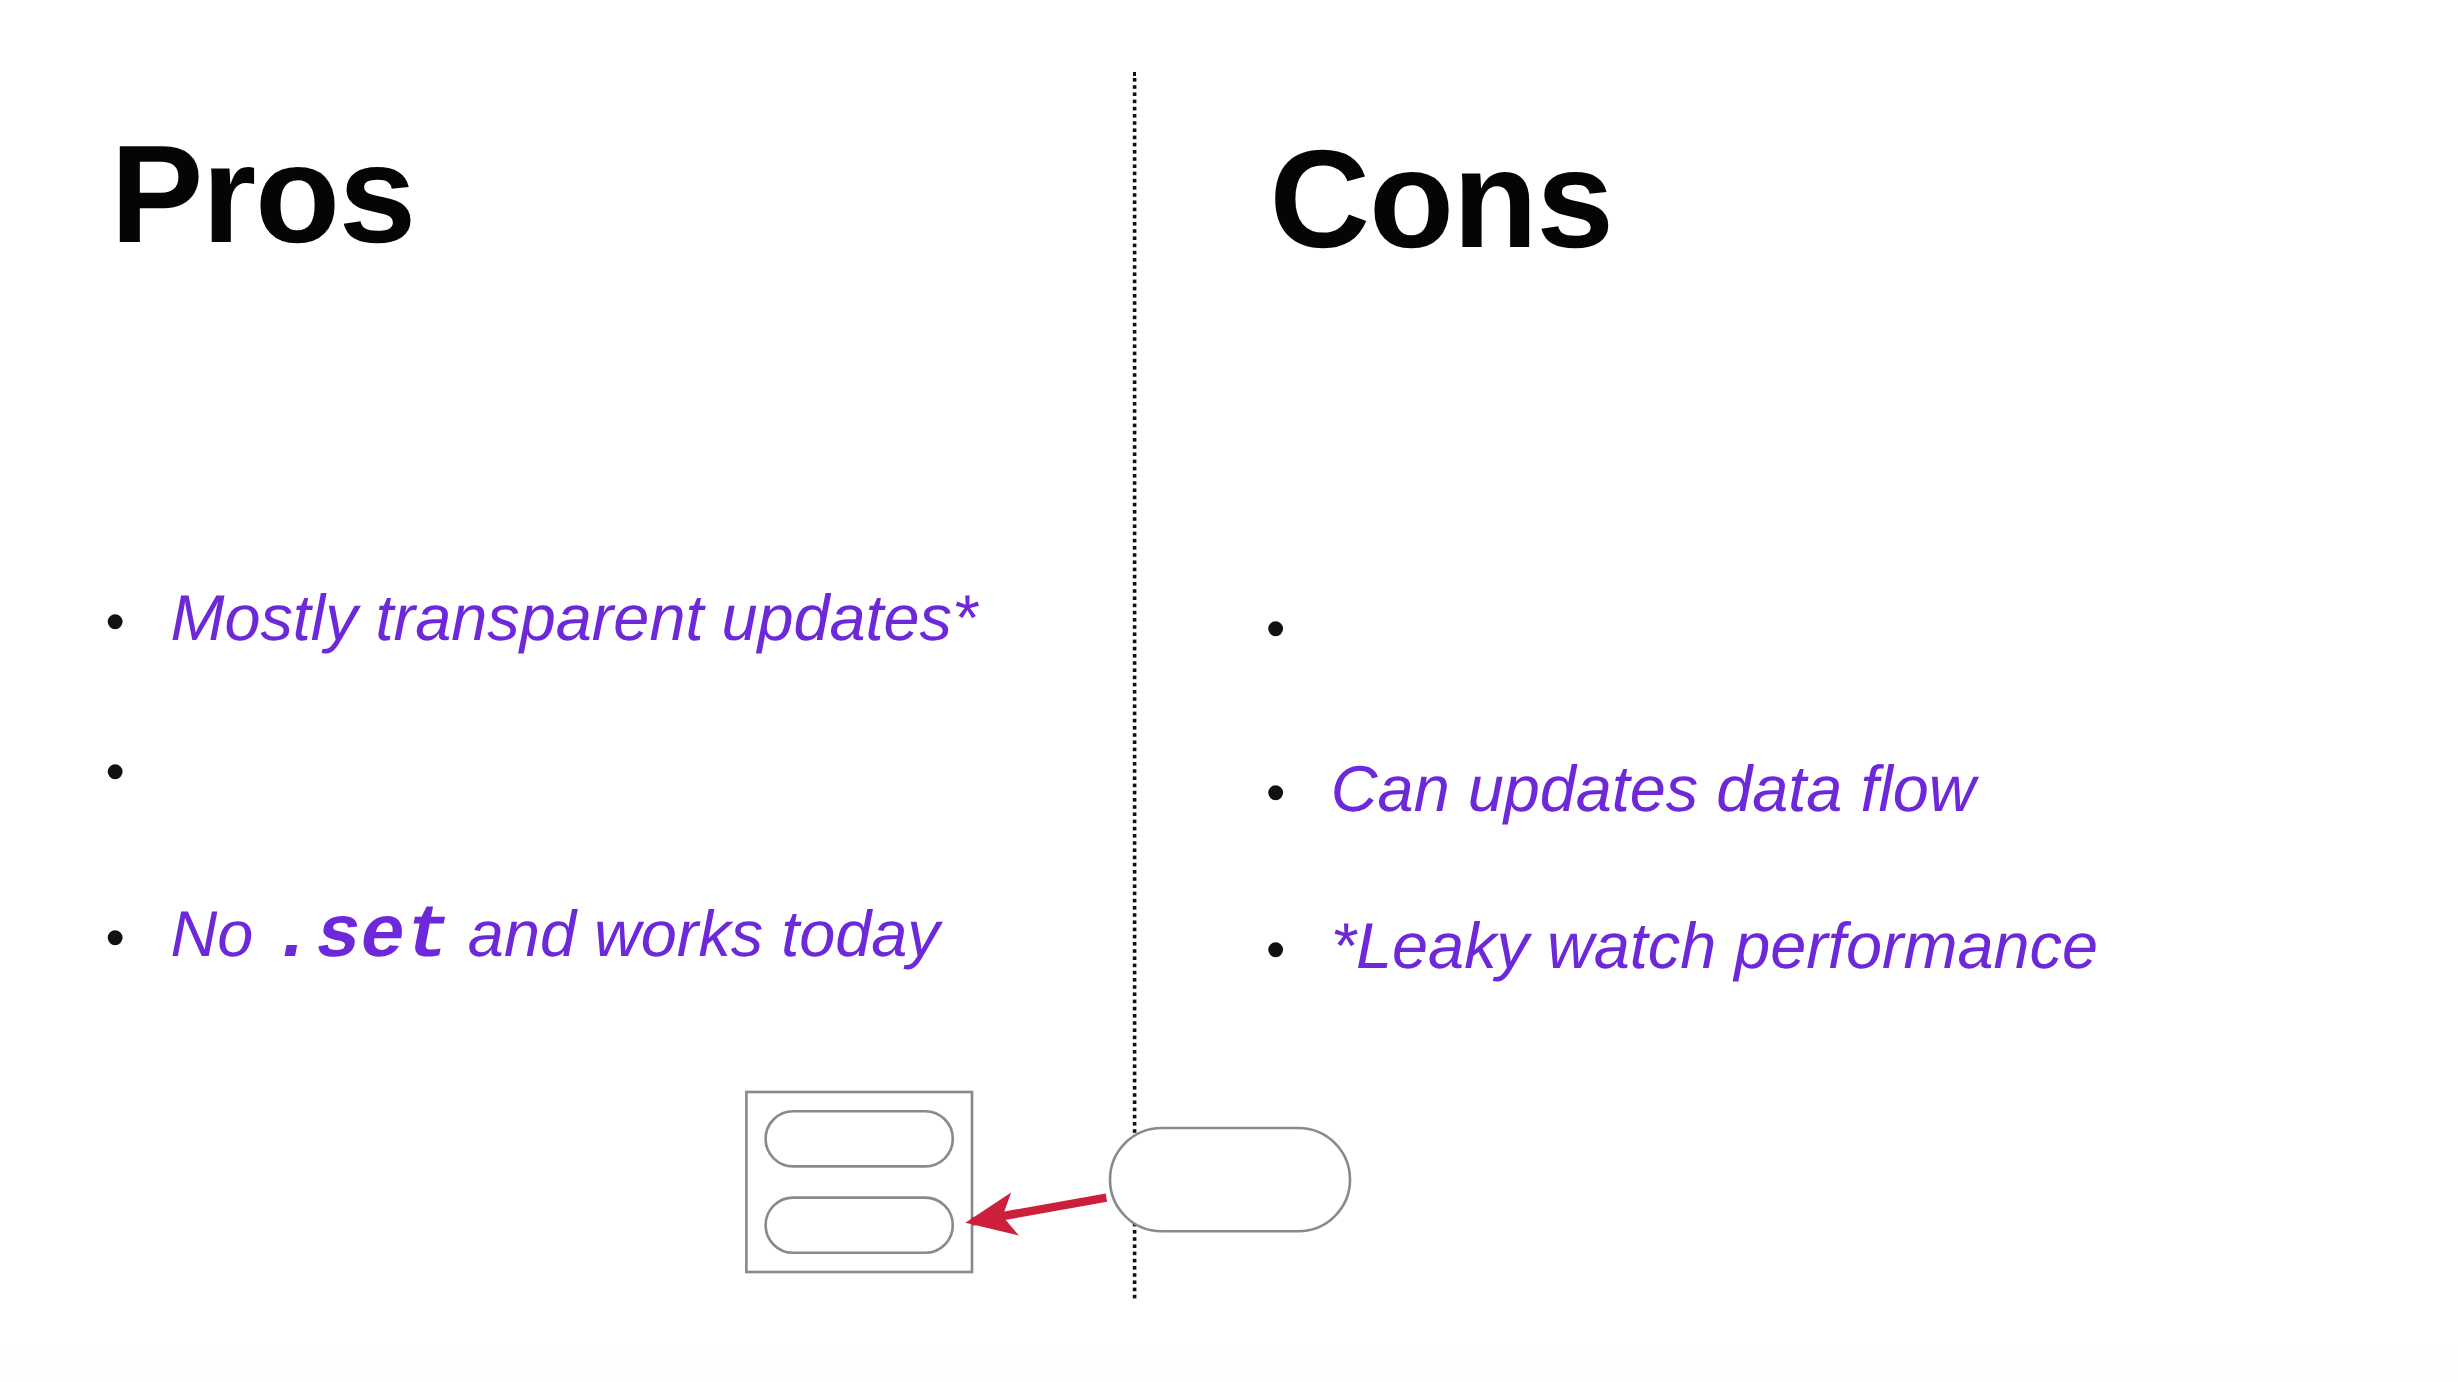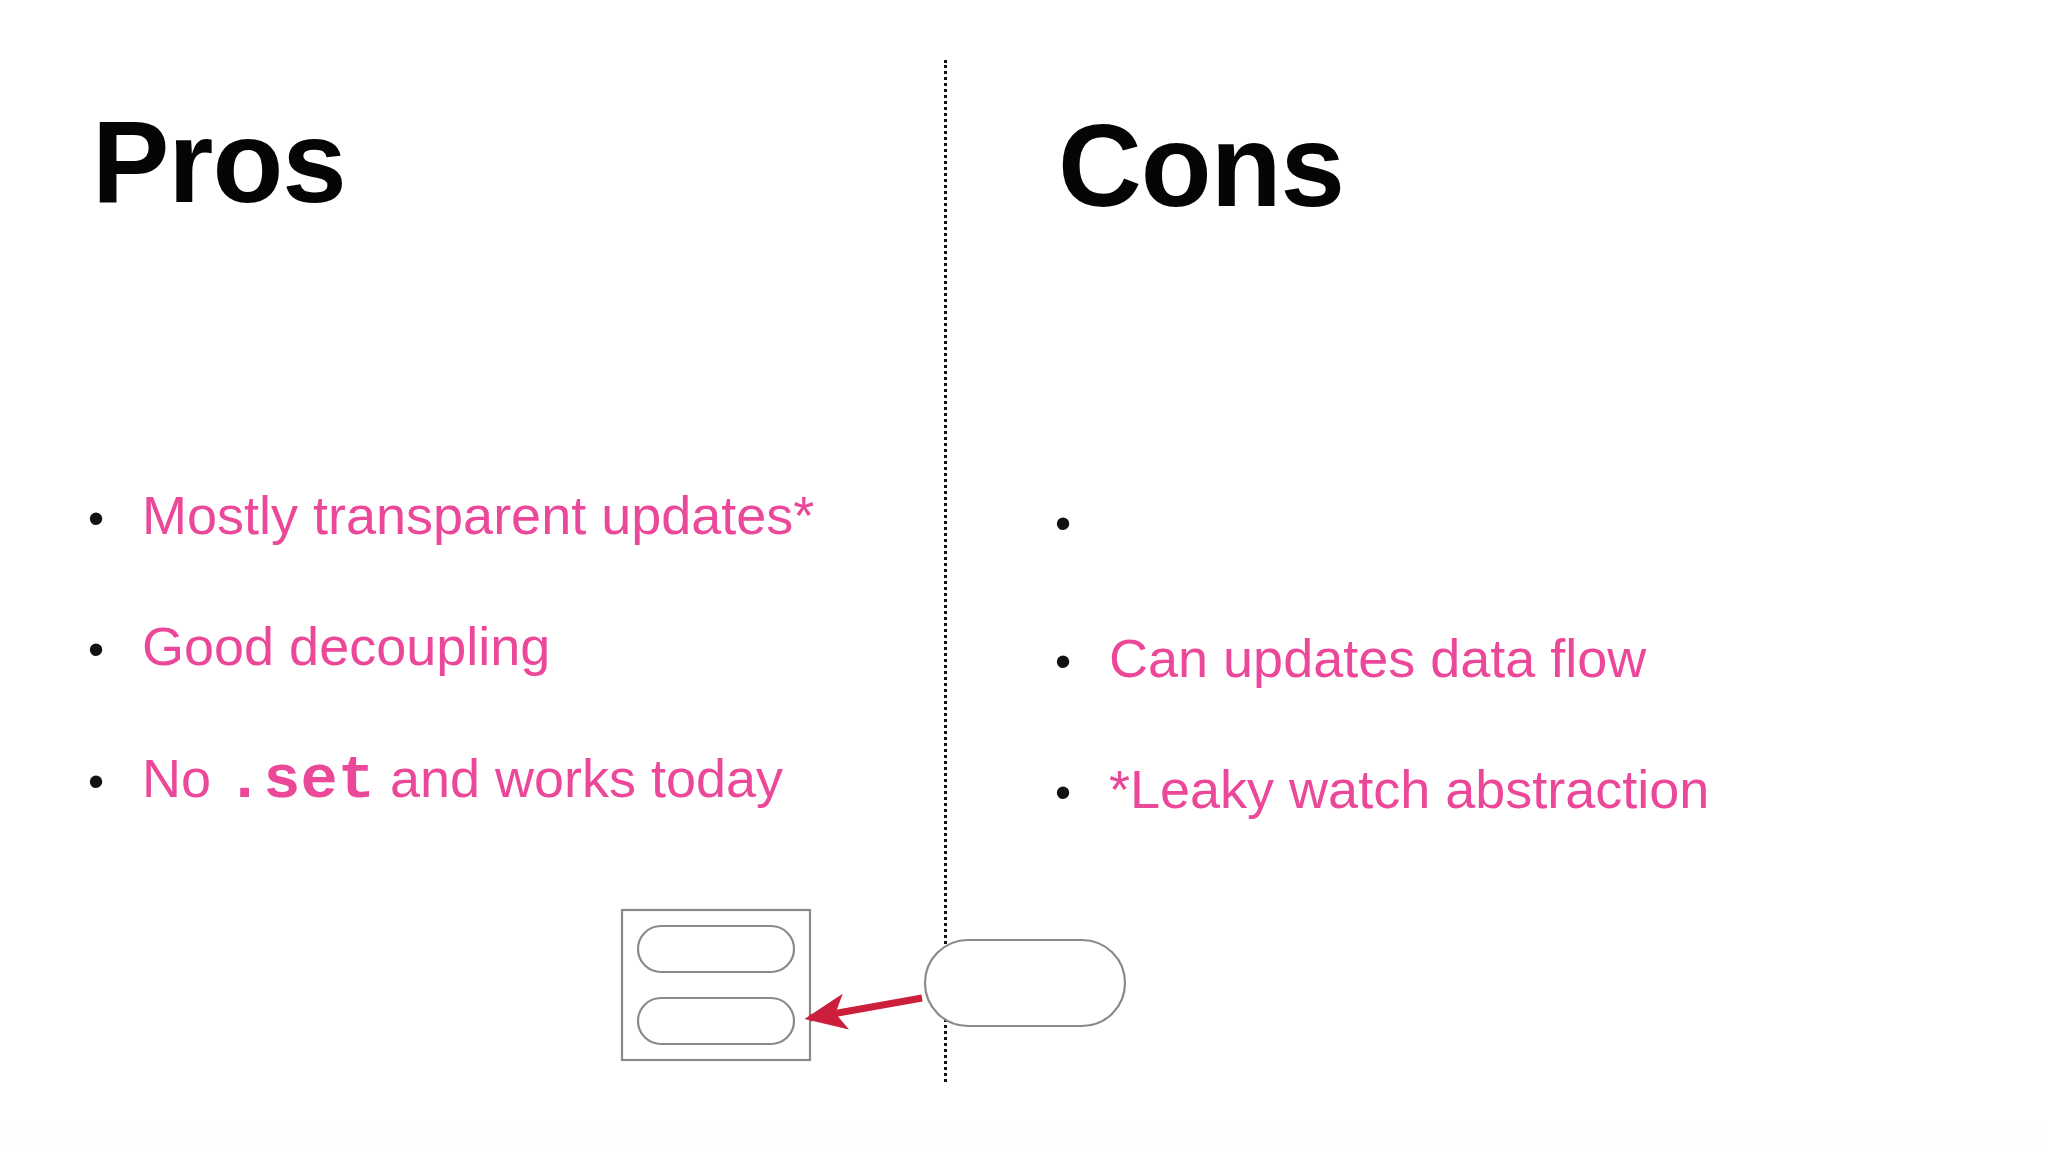--- a/index.html
+++ b/index.html
@@ -75,22 +75,23 @@
     line-height: 1;
     color: #111111;
     text-align: left;
   }
   .bullet-text {
     flex: 1 1 auto;
     font-family: "Liberation Sans", sans-serif;
     font-weight: 400;
     font-size: 54px;
     line-height: 1;
-    color: #ec4899;
+    color: #6d28d9;
     white-space: nowrap;
+    font-style: italic;
   }
   .mono {
     font-family: "Liberation Mono", monospace;
     font-weight: 700;
     font-size: 62px;
     letter-spacing: 0px;
   }
 
   
   .diagram {
@@ -117,21 +118,20 @@
 
   <div class="bullets left">
 
     <div class="bullet-row">
       <span class="bullet-dot">•</span>
       <span class="bullet-text">Mostly transparent updates*</span>
     </div>
 
     <div class="bullet-row">
       <span class="bullet-dot">•</span>
-      <span class="bullet-text">Good decoupling</span>
     </div>
 
     <div class="bullet-row">
       <span class="bullet-dot">•</span>
       <span class="bullet-text"><span>No </span><span class="mono">.set</span><span> and works today</span></span>
     </div>
 
   </div>
 
   <div class="bullets right">
@@ -140,21 +140,21 @@
       <span class="bullet-dot">•</span>
     </div>
 
     <div class="bullet-row">
       <span class="bullet-dot">•</span>
       <span class="bullet-text">Can updates data flow</span>
     </div>
 
     <div class="bullet-row">
       <span class="bullet-dot">•</span>
-      <span class="bullet-text">*Leaky watch abstraction</span>
+      <span class="bullet-text">*Leaky watch performance</span>
     </div>
 
   </div>
 
   <div class="diagram">
     <svg width="720" height="210" viewBox="0 0 720 210" xmlns="http://www.w3.org/2000/svg">
       <defs>
         <marker id="arrowhead" markerWidth="6" markerHeight="6" refX="5.2" refY="3" orient="auto" markerUnits="strokeWidth">
           <path d="M6,3 L0,5.6 L1.5,3 L0,0.4 Z" fill="#cc1f3c"></path>
         </marker>

